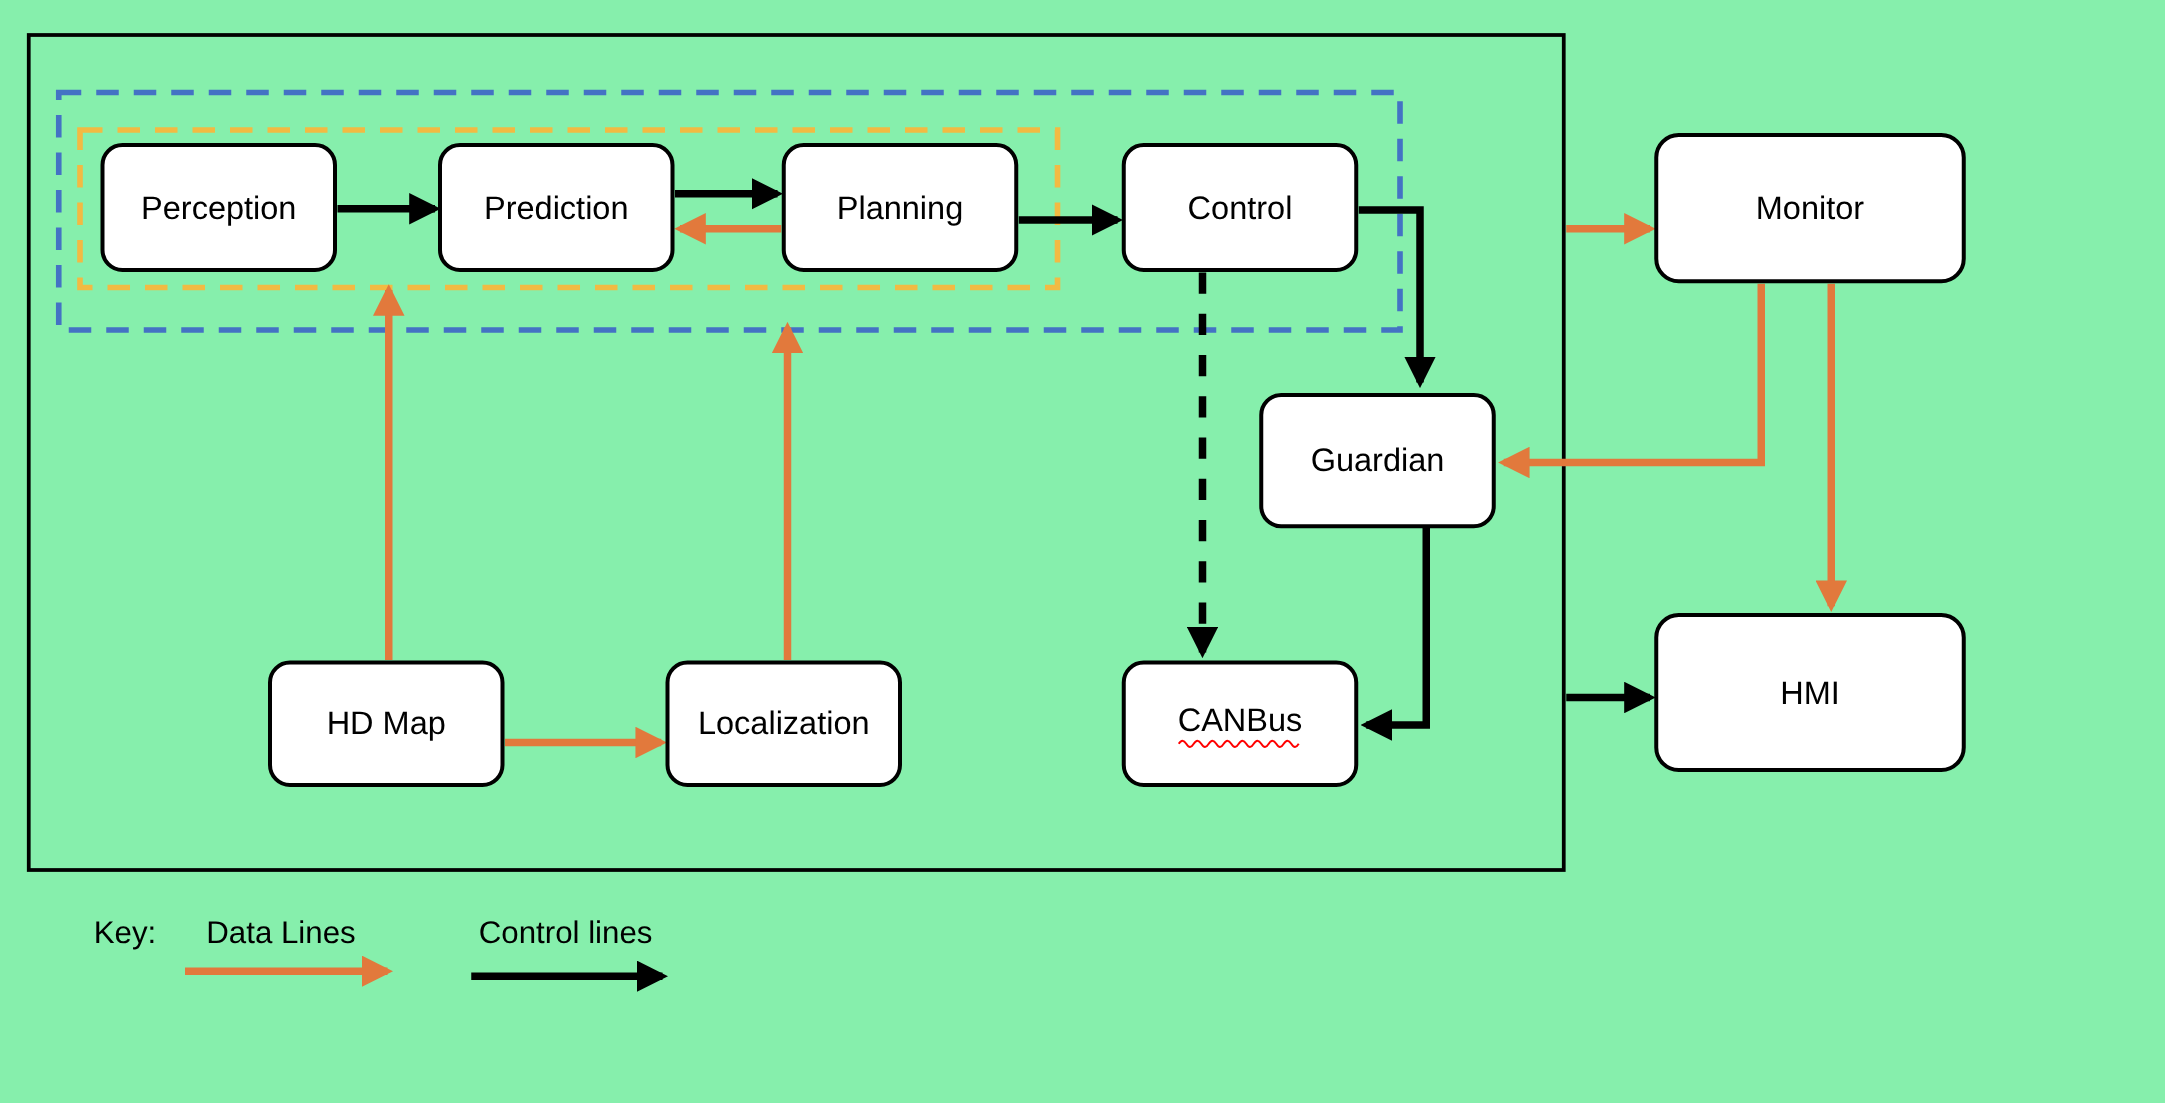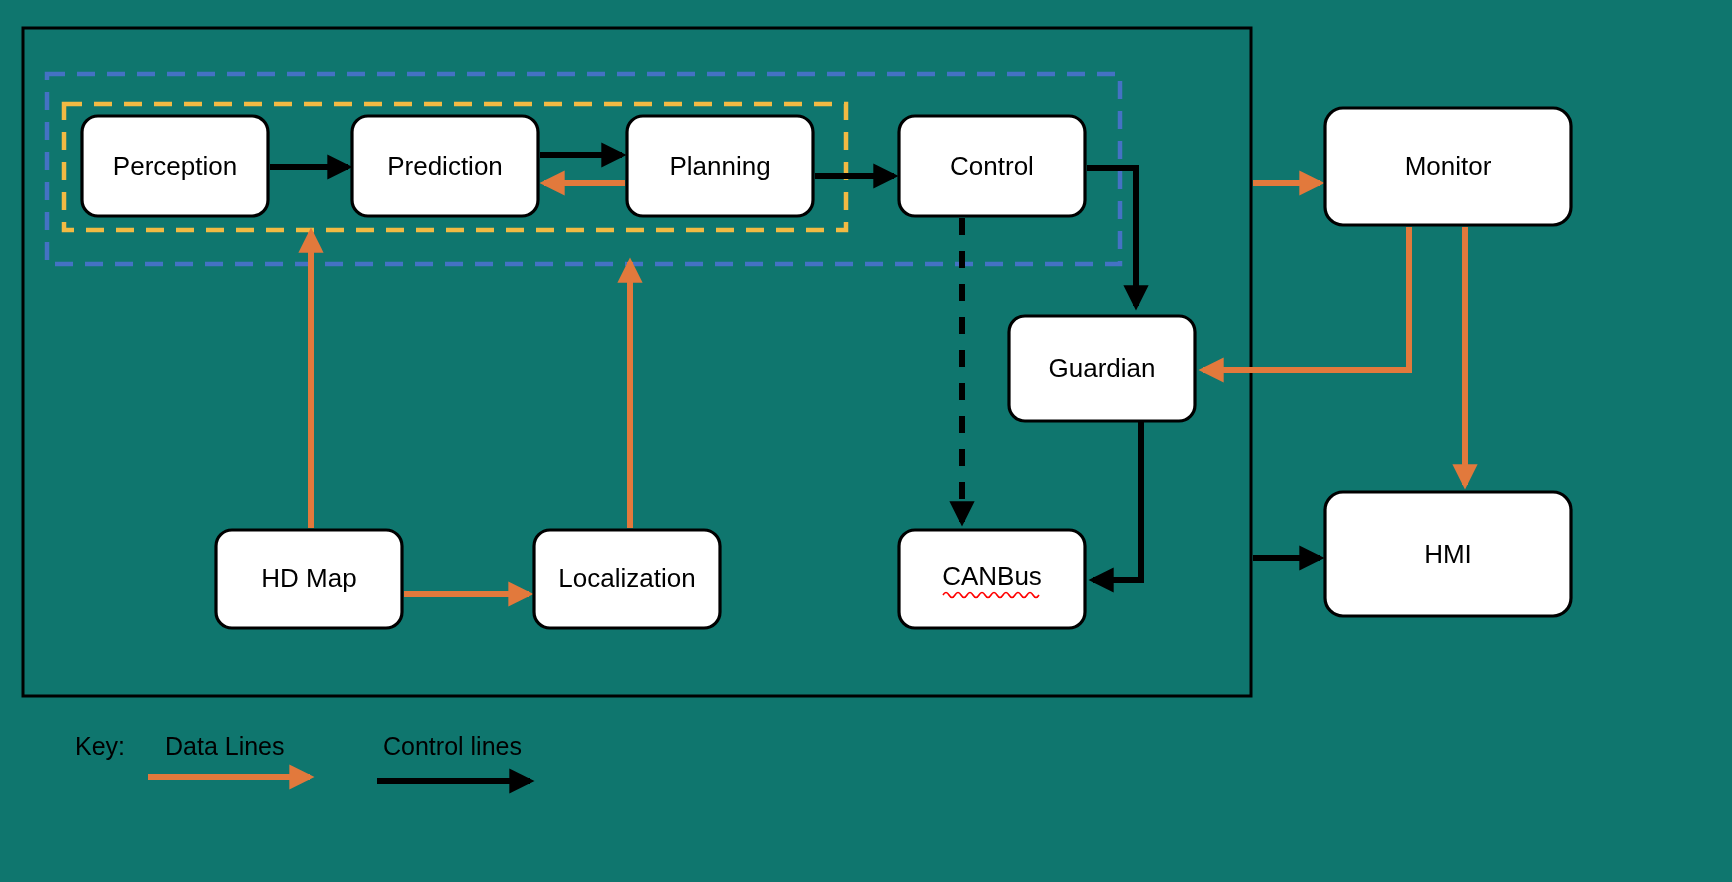--- a/index.html
+++ b/index.html
@@ -7,21 +7,21 @@
     padding: 0;
     background: #ffffff;
   }
   body {
     font-family: "Liberation Sans", sans-serif;
   }
   #stage {
     position: relative;
     width: 1732px;
     height: 882px;
-    background: #0f766e;
+    background: #86efac;
     overflow: hidden;
   }
   svg#canvas {
     position: absolute;
     left: 0;
     top: 0;
     width: 1732px;
     height: 882px;
   }
   .node-label {

